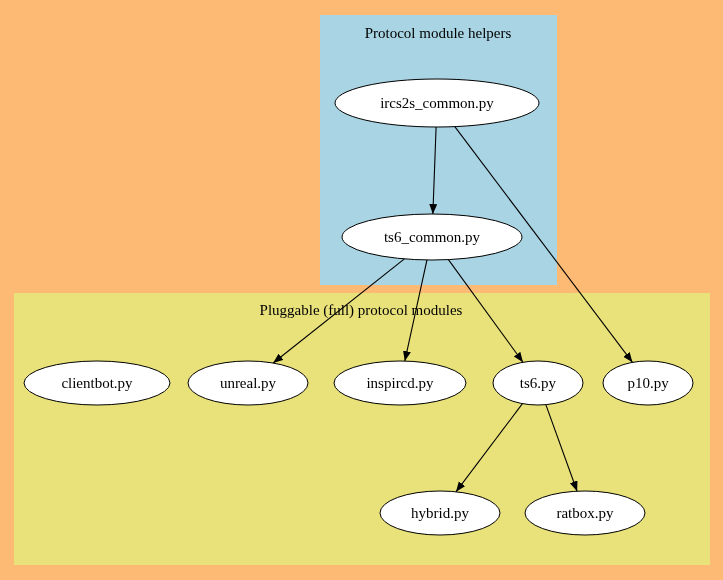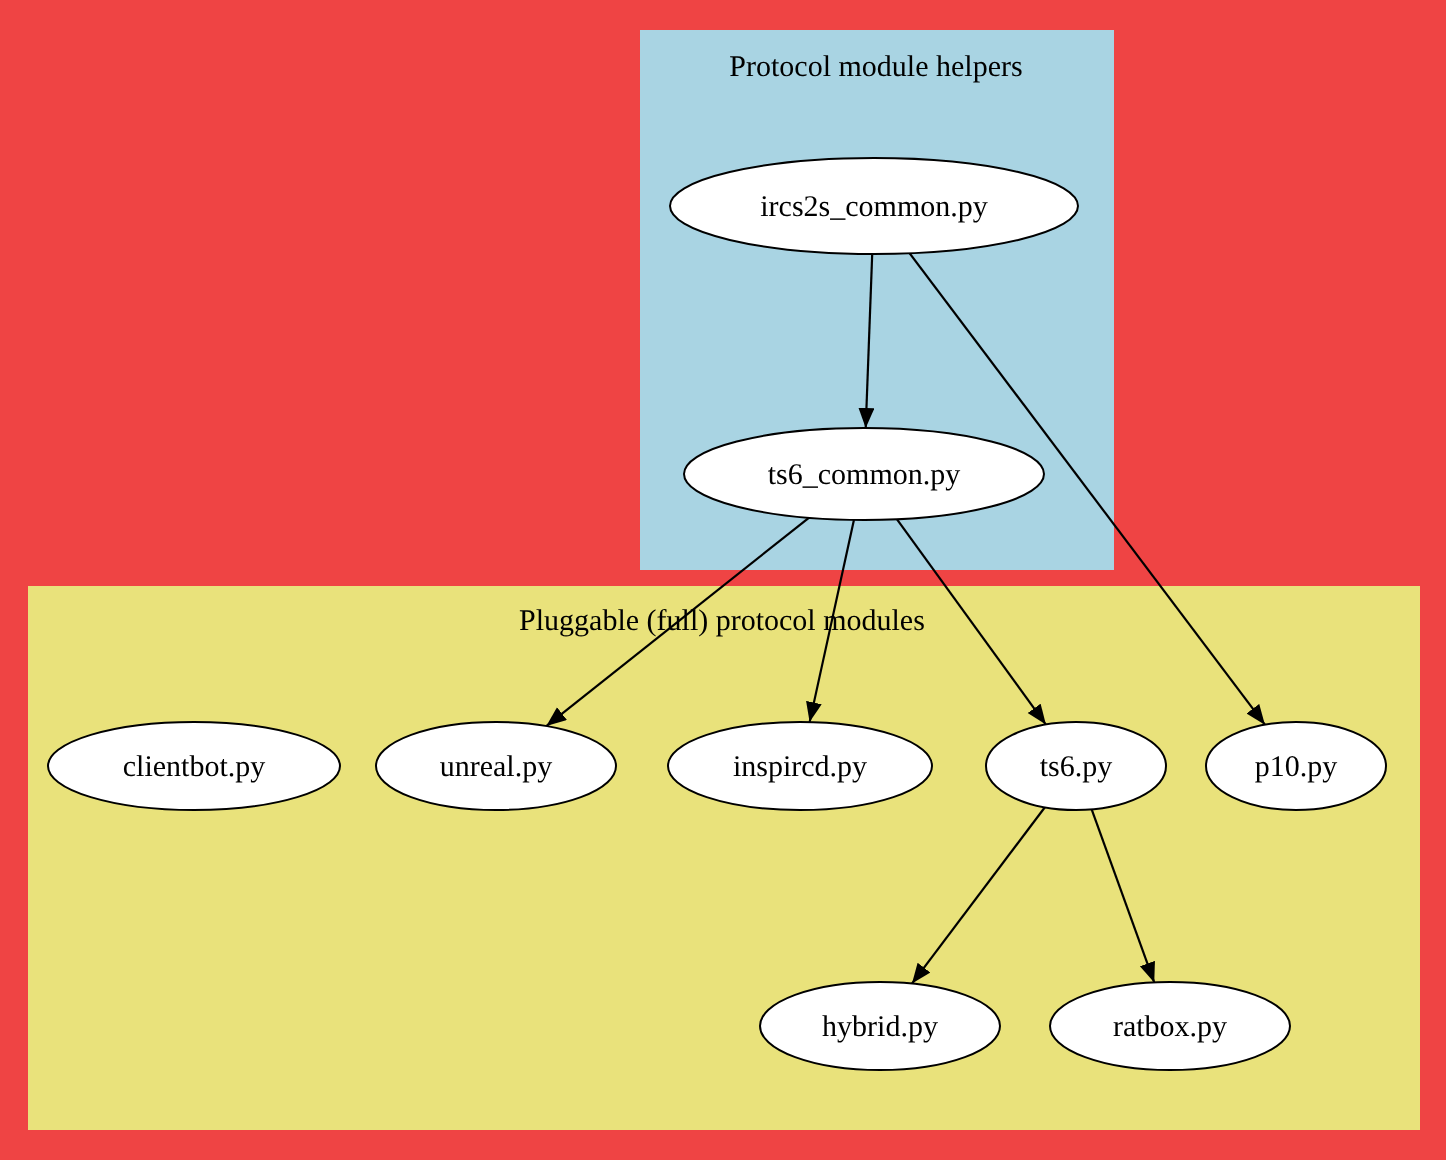--- a/index.html
+++ b/index.html
@@ -5,21 +5,21 @@
   html, body {
     margin: 0;
     padding: 0;
     background: #ffffff;
   }
   .canvas {
     position: relative;
     width: 723px;
     height: 580px;
     font-family: "Liberation Serif", serif;
-    background: #ef4444;
+    background: #fdba74;
     overflow: hidden;
   }
   svg {
     display: block;
   }
   text {
     font-family: "Liberation Serif", serif;
     fill: #000000;
   }
   .cluster-label {

